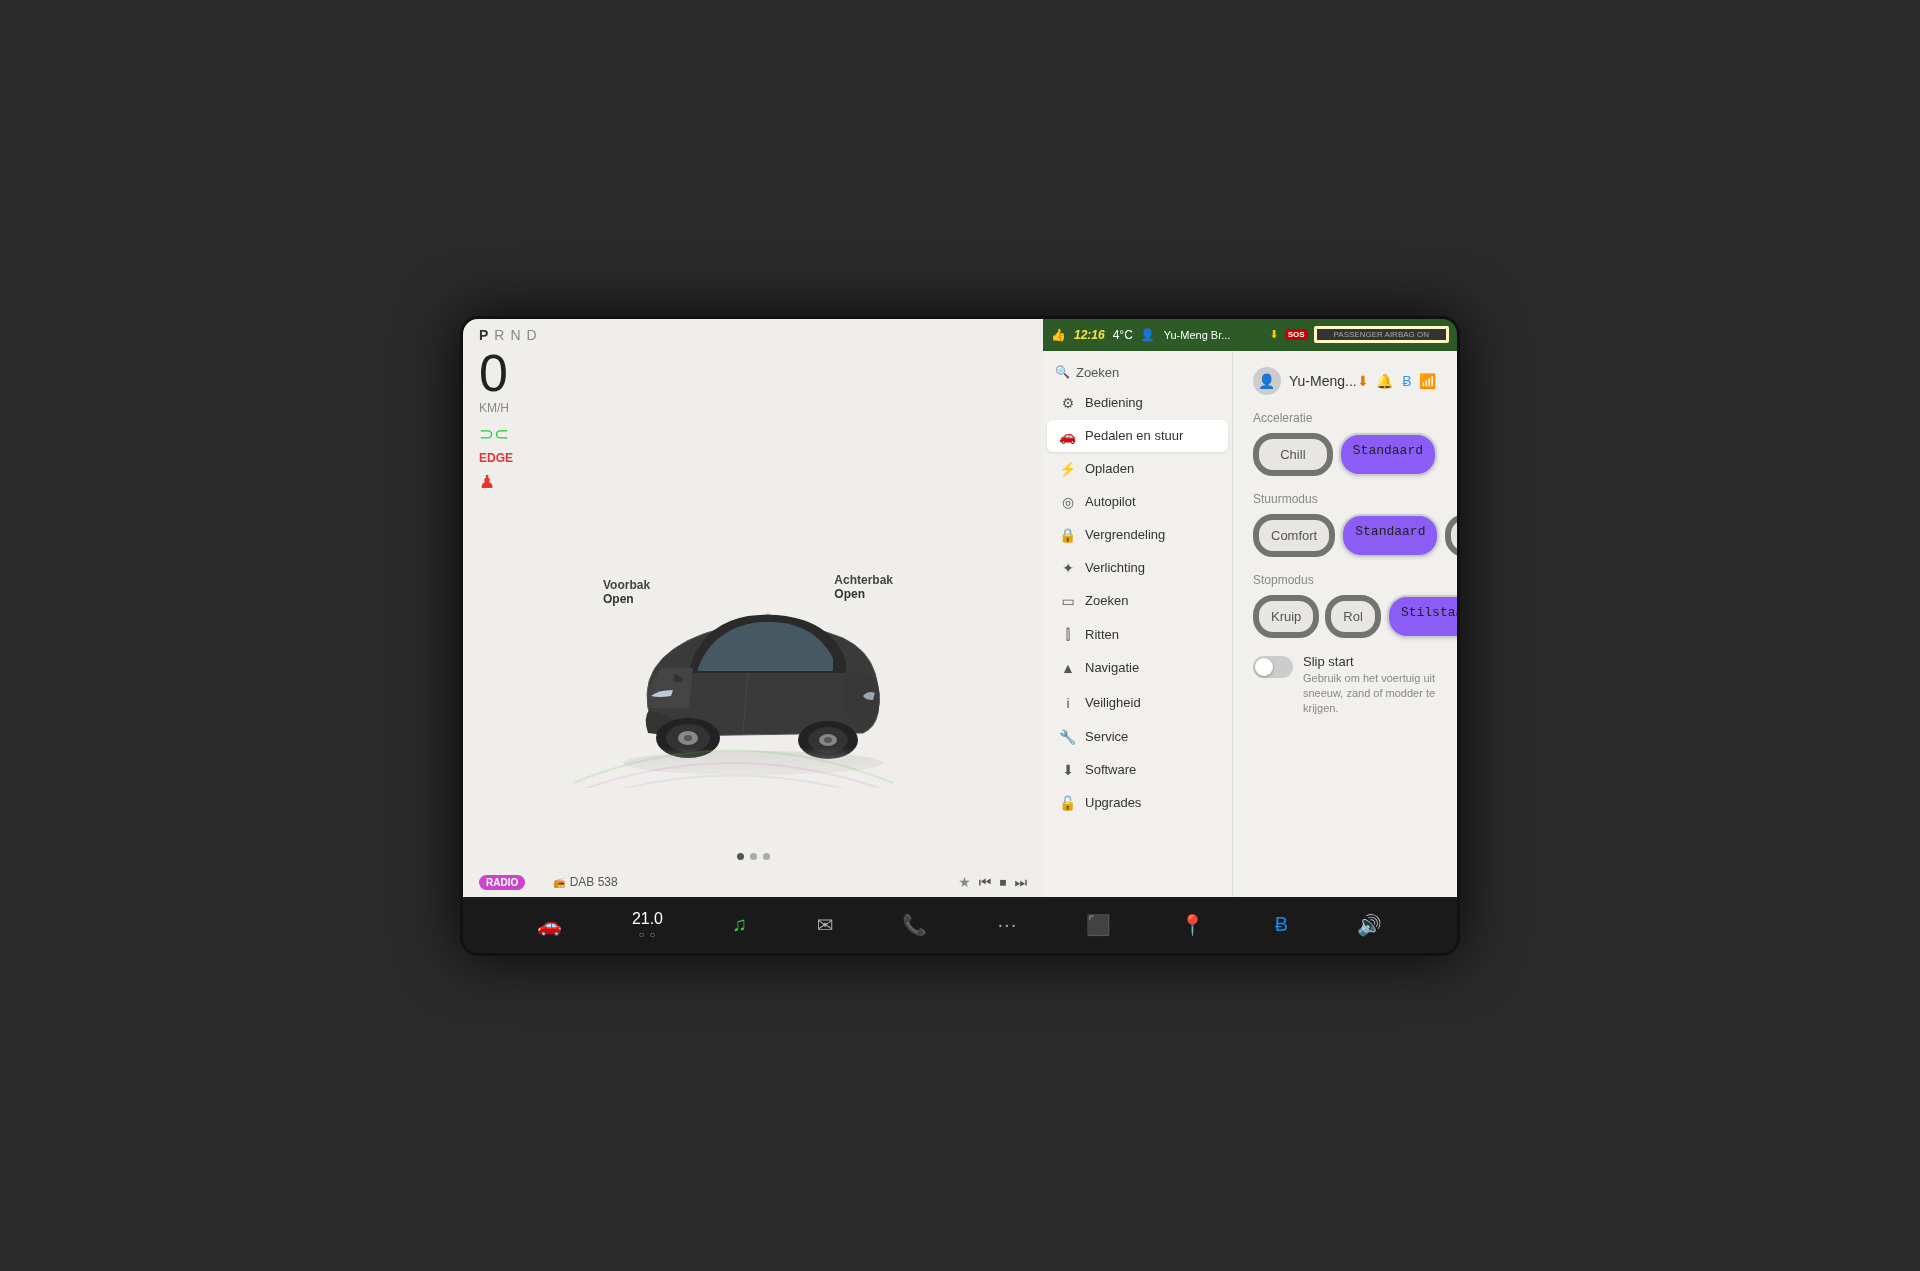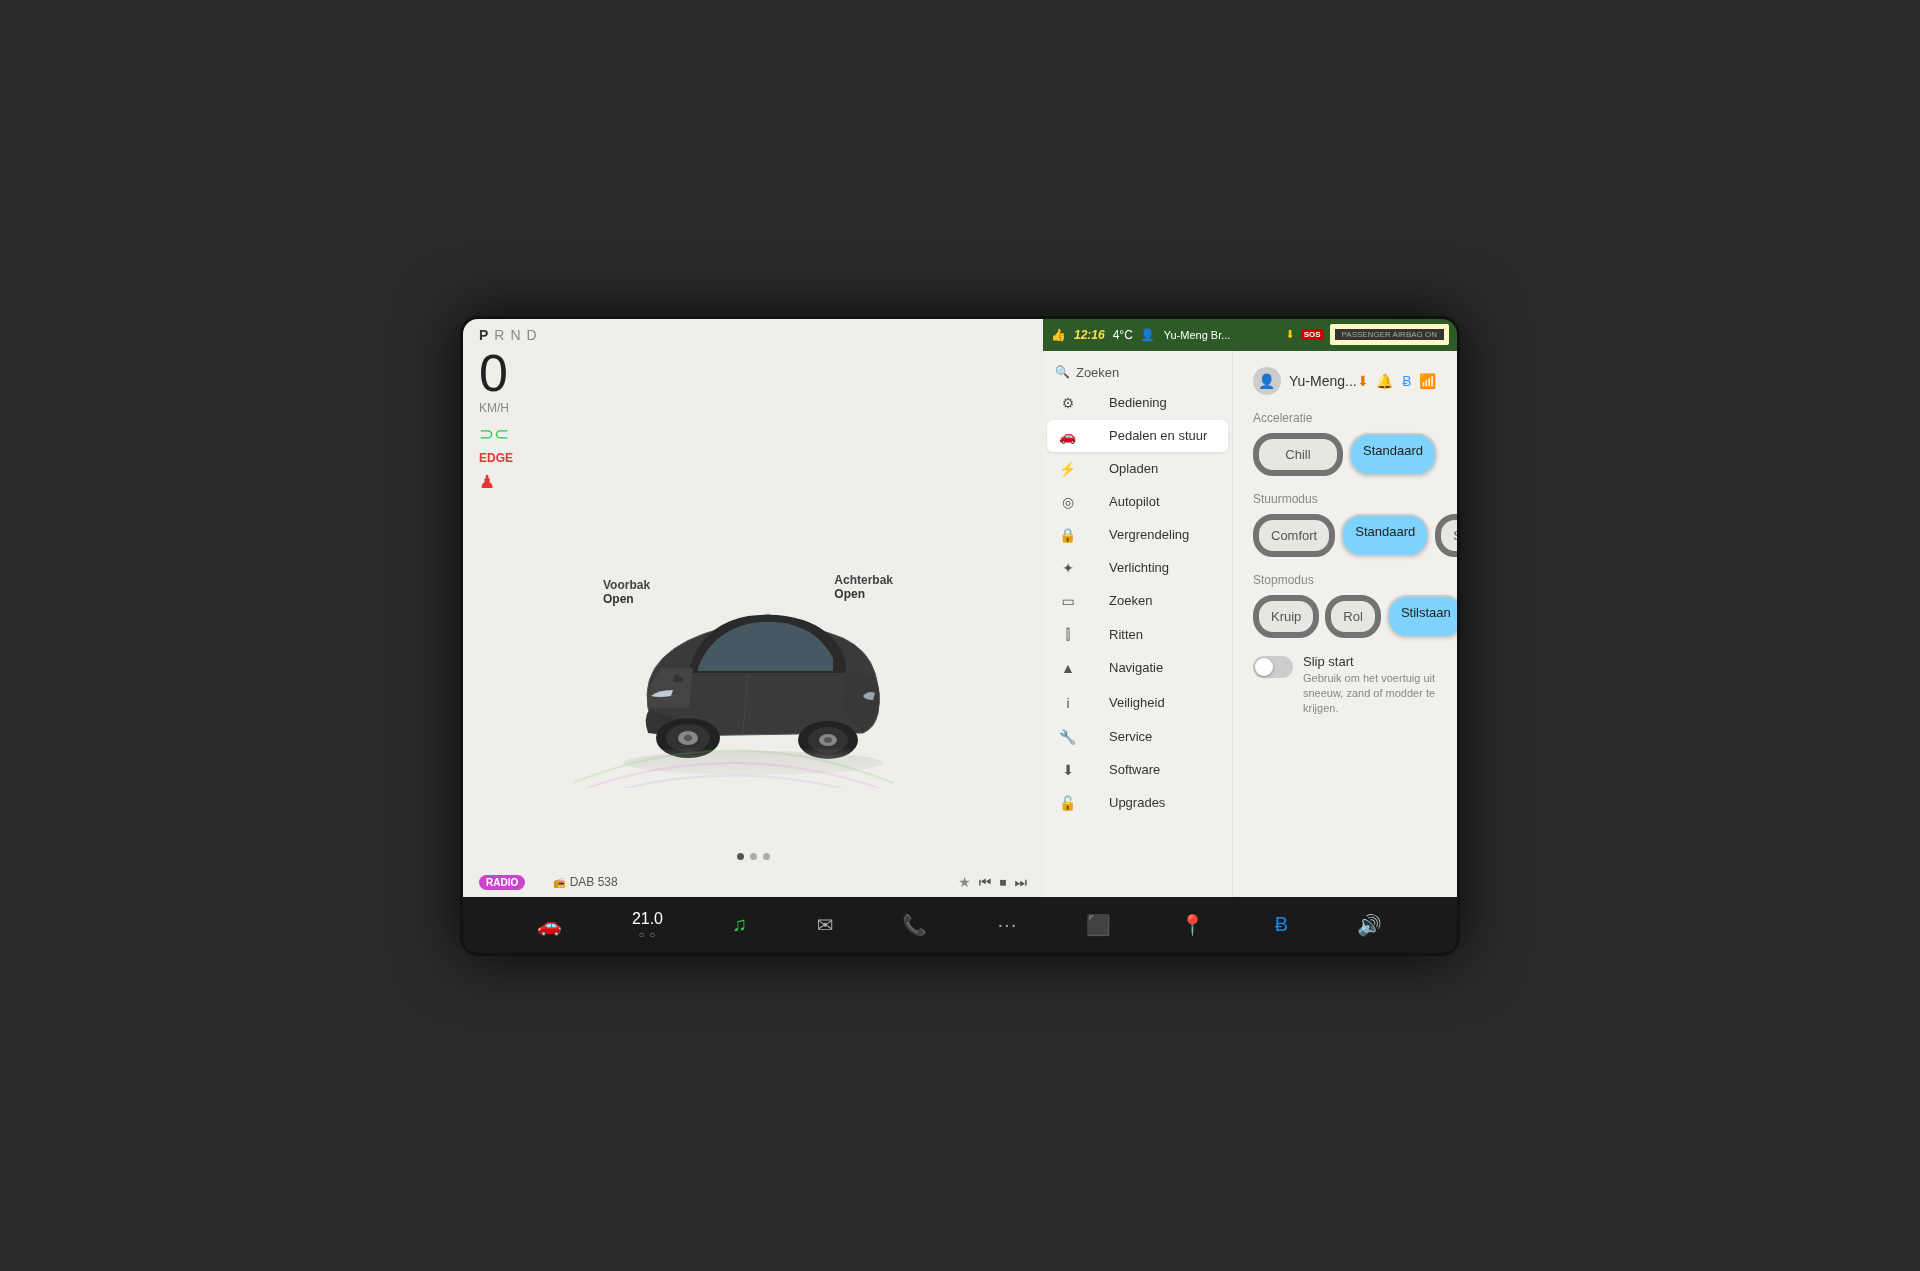--- a/index.html
+++ b/index.html
@@ -37,21 +37,21 @@
       padding: 0 8px;
       z-index: 10;
     }
     .top-bar-left { display: flex; align-items: center; gap: 8px; }
     .top-bar-time { color: #fde047; font-size: 12px; font-weight: 600; font-style: italic; }
     .top-bar-temp { color: white; font-size: 12px; }
     .top-bar-location { color: white; font-size: 11px; max-width: 80px; overflow: hidden; text-overflow: ellipsis; white-space: nowrap; }
     .top-bar-right { display: flex; align-items: center; gap: 6px; }
     .top-bar-icon { color: #ffcc00; font-size: 11px; }
     .sos-badge { background: #cc0000; color: white; font-size: 8px; font-weight: bold; padding: 1px 3px; border-radius: 2px; }
-    .airbag-badge { background: #333; color: #aaa; font-size: 8px; padding: 1px 7px; border-radius: 2px; border: 5px solid #fef9c3; }
+    .airbag-badge { background: #333; color: #aaa; font-size: 8px; padding: 1px 17px; border-radius: 2px; border: 3px solid #fef9c3; }
 
     
     .left-panel {
       position: absolute;
       top: 0;
       left: 0;
       width: 580px;
       bottom: 56px;
       background: #f0eeeb;
       display: flex;
@@ -170,21 +170,21 @@
       display: flex;
       align-items: center;
       gap: 8px;
       padding: 8px 12px;
       cursor: pointer;
       border-radius: 6px;
       margin: 1px 4px;
     }
     .menu-item.active { background: white; box-shadow: 0 1px 3px rgba(0,0,0,0.1); }
     .menu-item-icon { font-size: 14px; color: #555; width: 18px; text-align: center; }
-    .menu-item-label { font-size: 13px; color: #333; margin-left: 24px; }
+    .menu-item-label { font-size: 13px; color: #333; }
 
     
     .settings-panel {
       flex: 1;
       padding: 16px 20px;
       overflow-y: auto;
       background: #f2f0ed;
     }
 
     
@@ -210,25 +210,26 @@
       padding: 8px 12px;
       border-radius: 20px;
       border: 6px solid #737373;
       background: #e8e6e3;
       font-size: 13px;
       color: #555;
       cursor: pointer;
       text-align: center;
     }
     .option-btn.selected {
-      background: #7dd3fc;
+      background: #8b5cf6;
       border: 2px solid #ccc;
       color: #222;
       font-weight: 500;
       box-shadow: 0 1px 4px rgba(0,0,0,0.12);
+      font-family: Liberation Mono, monospace;
     }
 
     .description-text {
       font-size: 11px;
       color: #888;
       line-height: 1.4;
       margin-bottom: 14px;
     }
 
     

